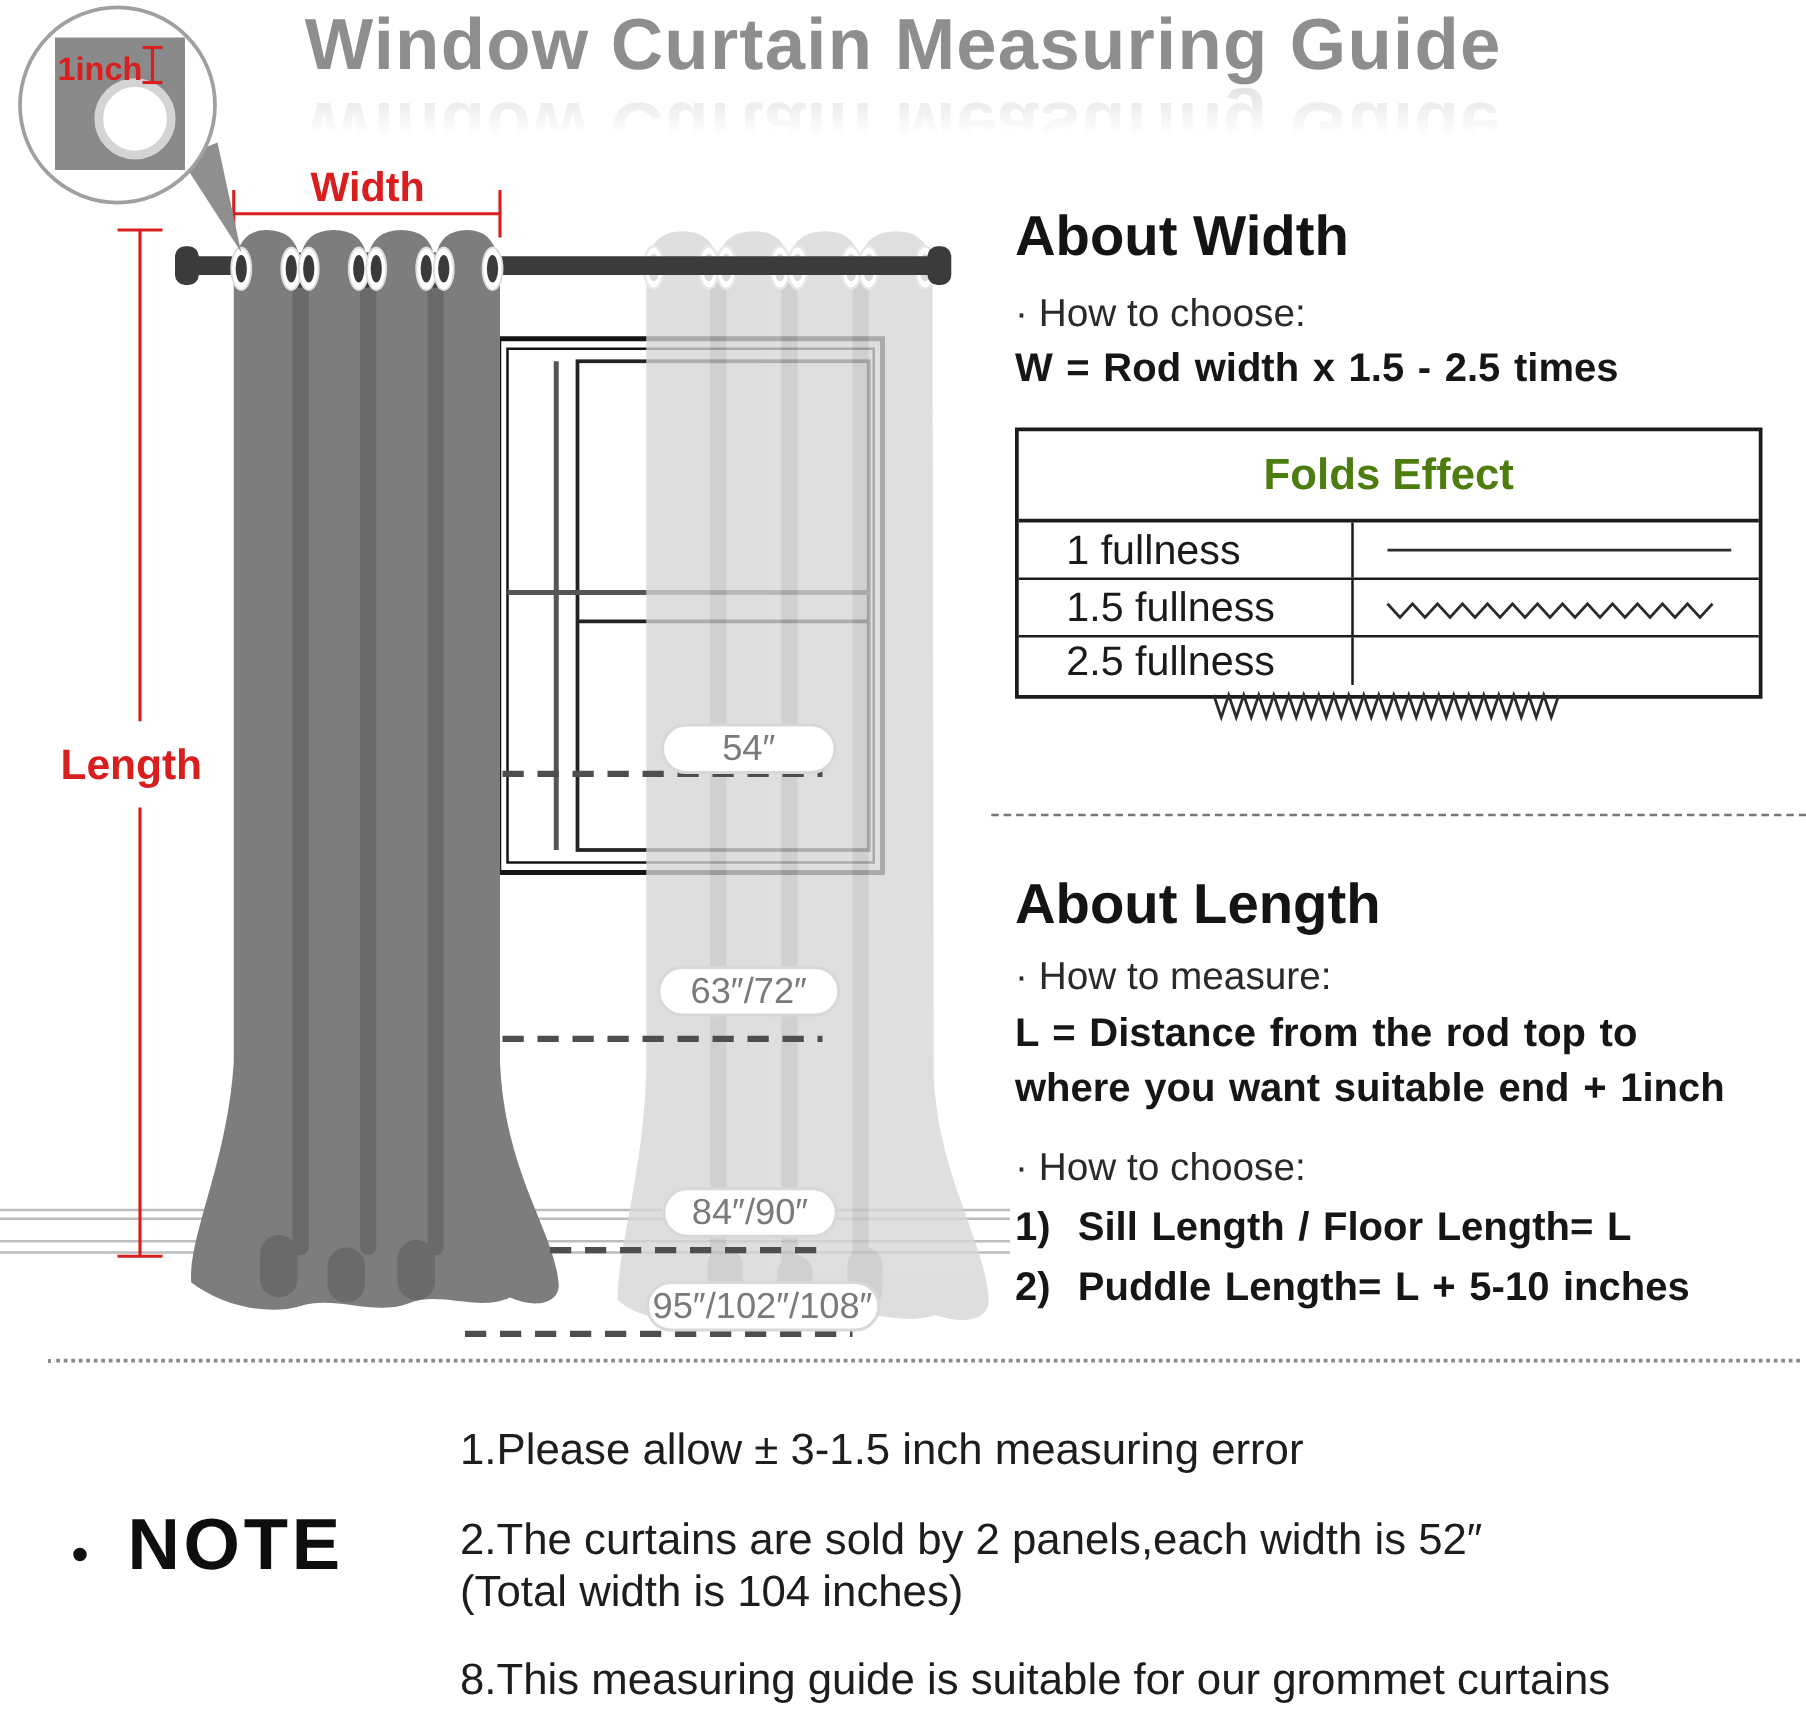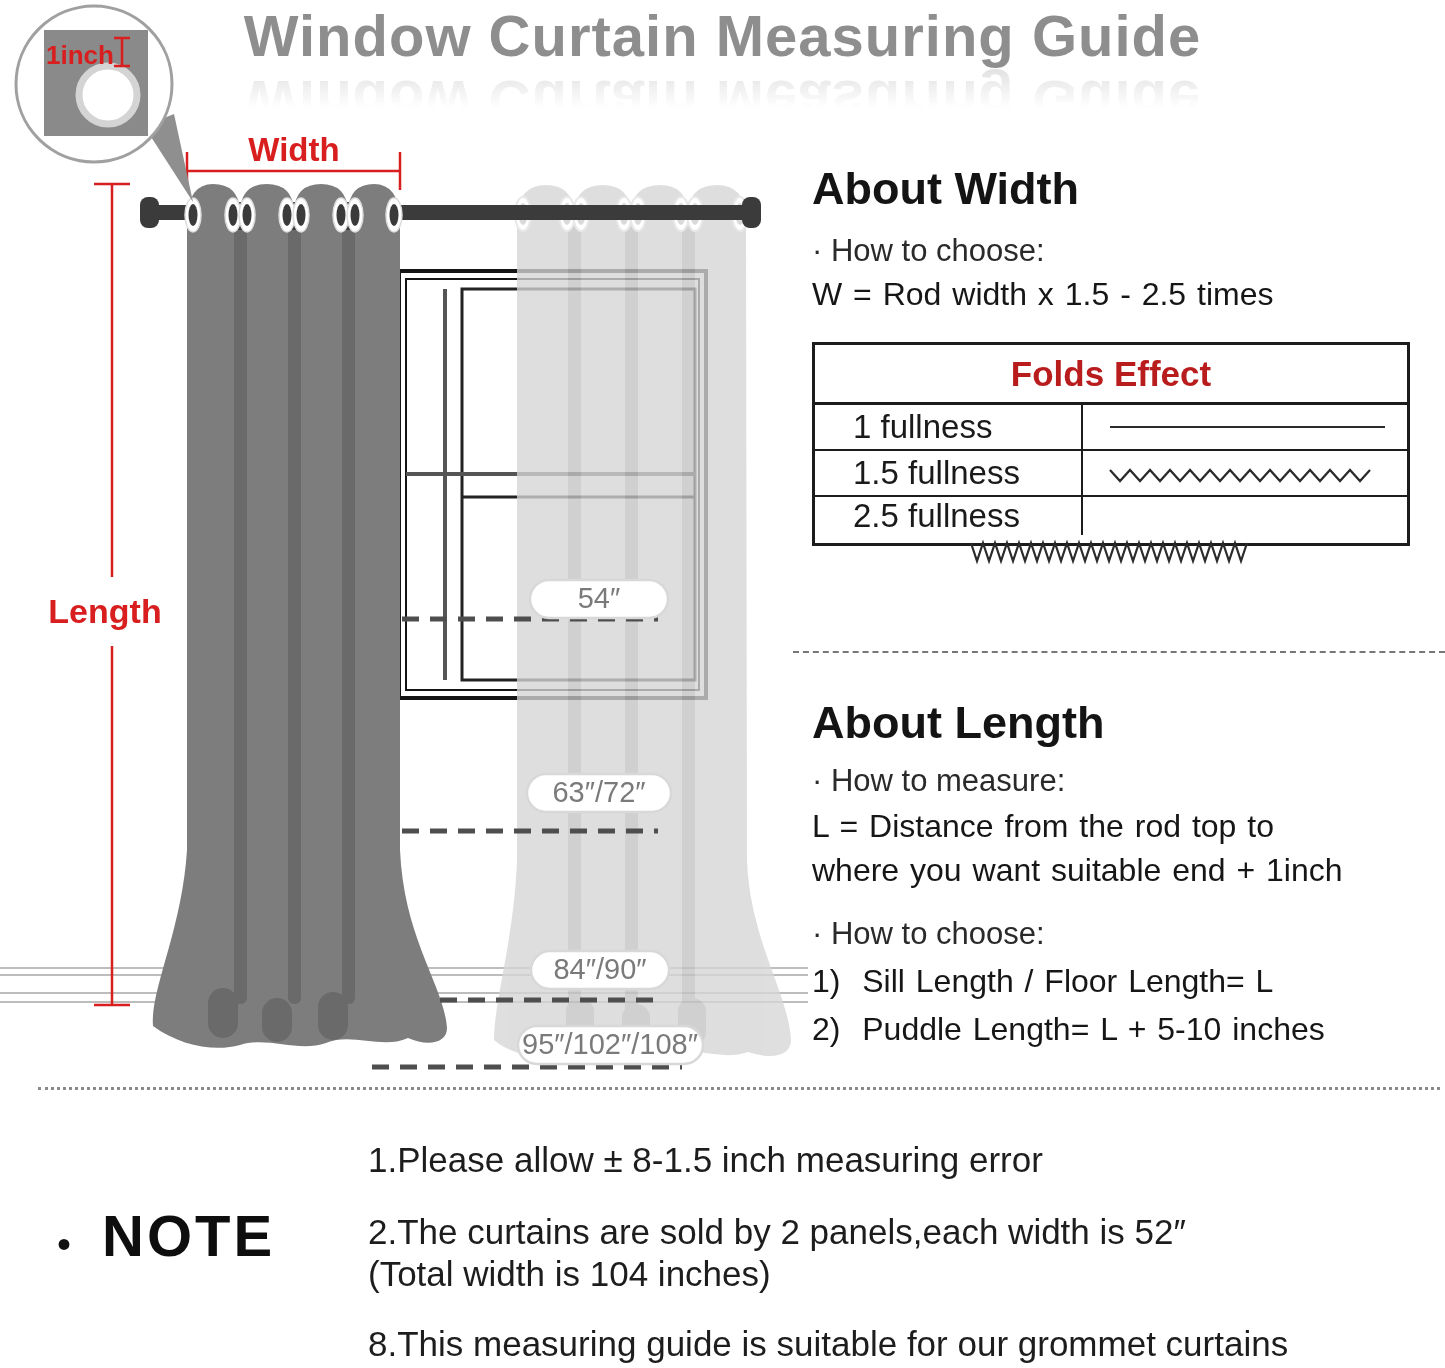--- a/index.html
+++ b/index.html
@@ -24,30 +24,30 @@
   }
   
   .diagram-svg { position:absolute; left:0; top:0; }
   .diagram-svg text { font-family:"Liberation Sans", sans-serif; }
   .red-label { fill:#d81e1e; font-weight:bold; }
   .pill-label { fill:#7a7a7a; }
   
   .rc { position:absolute; left:812px; white-space:pre; }
   .rc-heading { font-size:45px; font-weight:bold; color:#141414; }
   .rc-bullet-line { font-size:31px; color:#2a2a2a; }
-  .rc-bold-line { font-size:32px; font-weight:normal; color:#161616; word-spacing:2px; }
+  .rc-bold-line { font-size:32px; font-weight:bold; color:#161616; word-spacing:2px; }
   
   .folds-table {
     position:absolute; left:812px; top:342px; width:598px;
     border:3px solid #1c1c1c; background:#fff;
   }
   .ft-header {
-    height:60px; border-bottom:3px solid #1c1c1c;
+    height:73px; border-bottom:3px solid #1c1c1c;
     display:flex; align-items:center; justify-content:center;
-    font-size:35px; font-weight:bold; color:#b91c1c;
+    font-size:35px; font-weight:bold; color:#4d7c0f;
   }
   .ft-row { display:flex; height:46px; border-bottom:2px solid #1c1c1c; }
   .ft-row:last-child { border-bottom:none;flex-direction:column; }
   .ft-label {
     width:268px; border-right:2px solid #1c1c1c;
     display:flex; align-items:center; padding-left:38px;
     font-size:33px; color:#1a1a1a;
   }
   .ft-glyph { flex:1; display:flex; align-items:center; justify-content:center; }
   
@@ -275,18 +275,18 @@
   <div class="rc rc-bullet-line" style="top:763px">· How to measure:</div>
   <div class="rc rc-bold-line" style="top:852px">where you want suitable end + 1inch</div>
   <div class="rc rc-bullet-line" style="top:916px">· How to choose:</div>
   <div class="rc rc-bold-line" style="top:963px">1)  Sill Length / Floor Length= L</div>
   <div class="rc rc-bold-line" style="top:1011px">2)  Puddle Length= L + 5-10 inches</div>
 
   <div class="bottom-divider"></div>
 
   <div class="note-bullet">•</div>
   <div class="note-heading">NOTE</div>
-  <div class="note-line note-line-1">1.Please allow ± 8-1.5 inch measuring error</div>
+  <div class="note-line note-line-1">1.Please allow ± 3-1.5 inch measuring error</div>
   <div class="note-line note-line-2a">2.The curtains are sold by 2 panels,each width is 52″</div>
   <div class="note-line note-line-2b">(Total width is 104 inches)</div>
   <div class="note-line note-line-3">8.This measuring guide is suitable for our grommet curtains</div>
 
 </div>
 
 </body></html>

